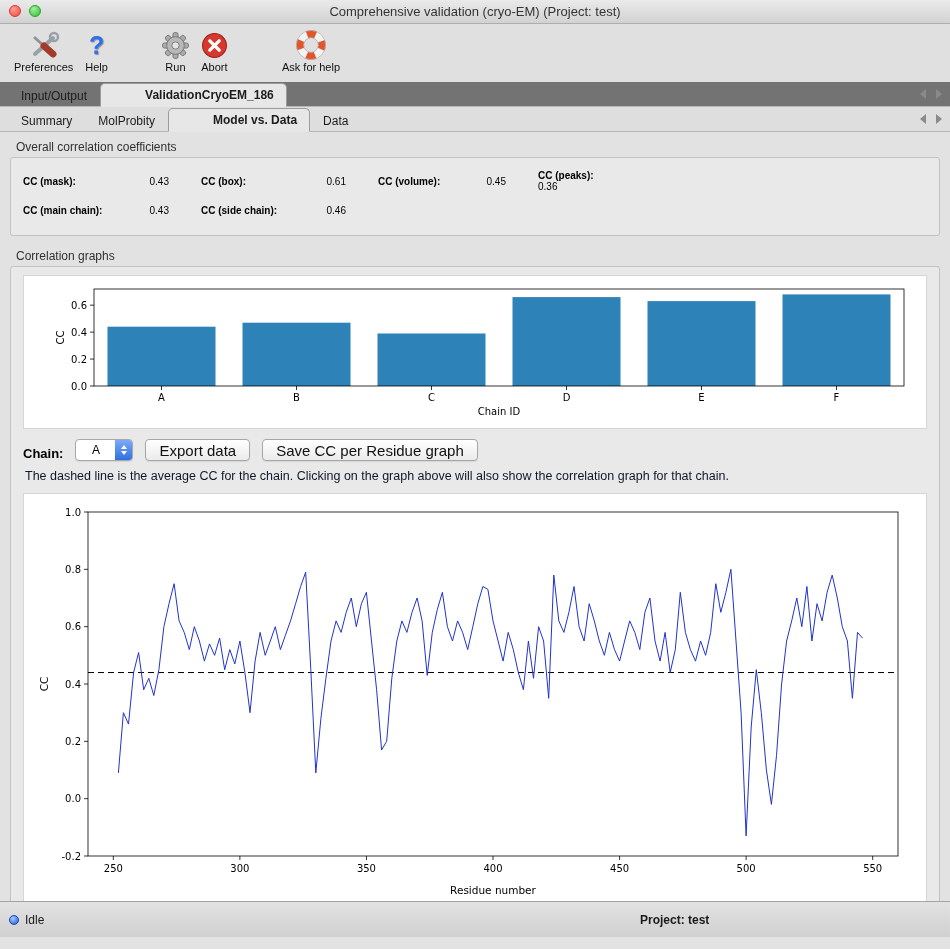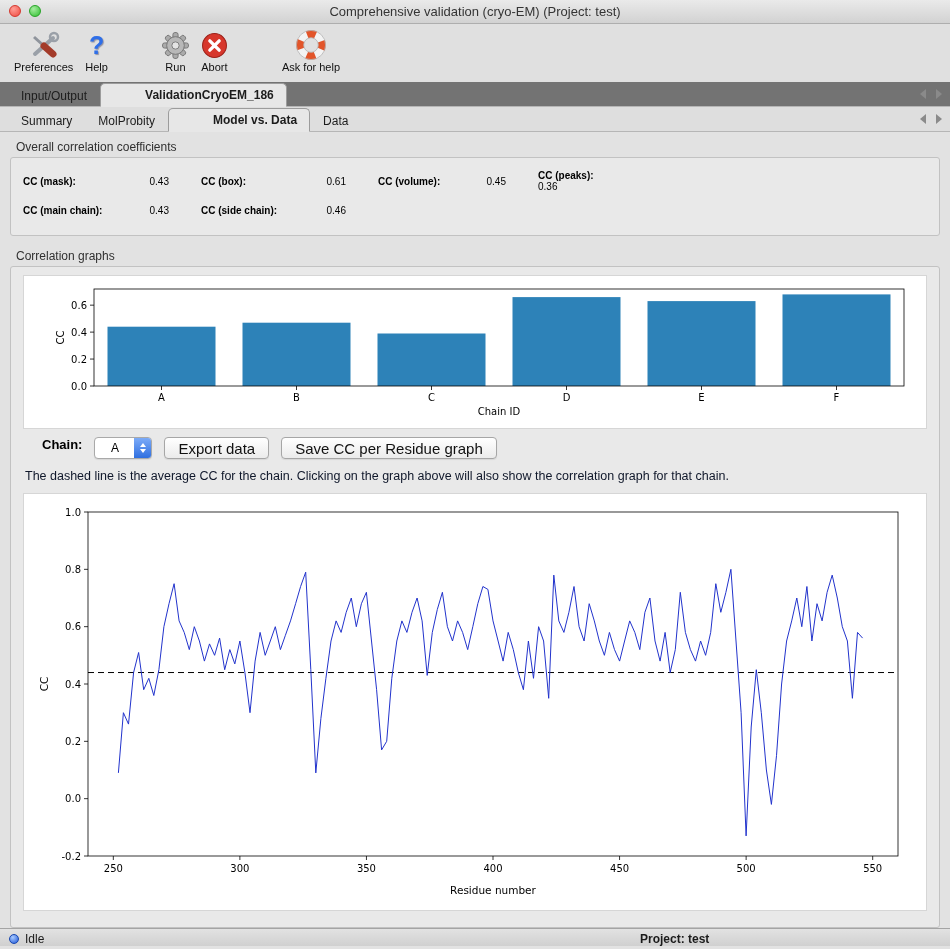--- a/index.html
+++ b/index.html
@@ -52,36 +52,36 @@
   .stat-pair { display: inline-flex; justify-content: space-between; margin-right: 32px; font-size: 10px; }
   .stat-label { font-weight: bold; color: #000; }
   .stat-value { color: #000; }
   .pw1 { width: 146px; } .pw2 { width: 145px; } .pw3 { width: 128px; } .pw4 { width: 112px; flex-direction: column; }
 
   
   .chart-card { background: #ffffff; border: 1px solid #d6d6d6; padding: 6px; margin: 0 0 8px; }
   svg text { font-family: "DejaVu Sans", "Liberation Sans", sans-serif; }
 
   
-  .controls { display: flex; align-items: flex-start; gap: 12px; margin: 2px 19px 8px; font-size: 13px; height: 24px; }
+  .controls { display: flex; align-items: flex-end; gap: 12px; margin: 2px 0 8px; font-size: 13px; height: 24px; }
   .chain-label { font-weight: bold; color: #000; }
   .dropdown { display: flex; align-items: stretch; height: 22px; width: 58px; border: 1px solid #a9a9a9; border-radius: 4px; background: #fff; overflow: hidden; box-shadow: 0 1px 1px rgba(0,0,0,.08); }
   .dd-value { flex: 1; display: flex; align-items: center; justify-content: center; font-size: 12px; color: #000; }
   .dd-arrows { width: 17px; background: linear-gradient(#7cabf8, #2f6fe0); display: flex; flex-direction: column; align-items: center; justify-content: center; gap: 2px; }
   .dd-up   { width: 0; height: 0; border-left: 3.5px solid transparent; border-right: 3.5px solid transparent; border-bottom: 4px solid #fff; }
   .dd-down { width: 0; height: 0; border-left: 3.5px solid transparent; border-right: 3.5px solid transparent; border-top: 4px solid #fff; }
   .btn { height: 22px; padding: 0 13px; font-size: 15px; color: #111;
          background: linear-gradient(#ffffff, #ebebeb); border: 1px solid #a6a6a6; border-radius: 4px;
          box-shadow: 0 1px 1px rgba(0,0,0,.08); }
   .note { font-size: 12.5px; color: #0f172a; margin: 2px 2px 10px; }
 
   
-  .statusbar { position: absolute; bottom: 3px; left: 0; right: 0; height: 18px;
+  .statusbar { position: absolute; bottom: 12px; left: 0; right: 0; height: 36px;
                border-top: 1px solid #a4a4a4; background: linear-gradient(#e2e2e2, #d0d0d0);
-               display: flex; align-items: flex-end; font-size: 12px; color: #1b1b1b; }
+               display: flex; align-items: center; font-size: 12px; color: #1b1b1b; }
   .status-left { display: flex; align-items: center; gap: 6px; padding-left: 9px; }
   .status-dot { width: 10px; height: 10px; border-radius: 50%;
                 background: radial-gradient(circle at 35% 30%, #a9cbff, #1f57d8); border: 1px solid #1746b0; }
   .status-project { position: absolute; left: 640px; font-weight: bold; }
 </style>
 </head>
 <body>
 
 <div class="window">
 

